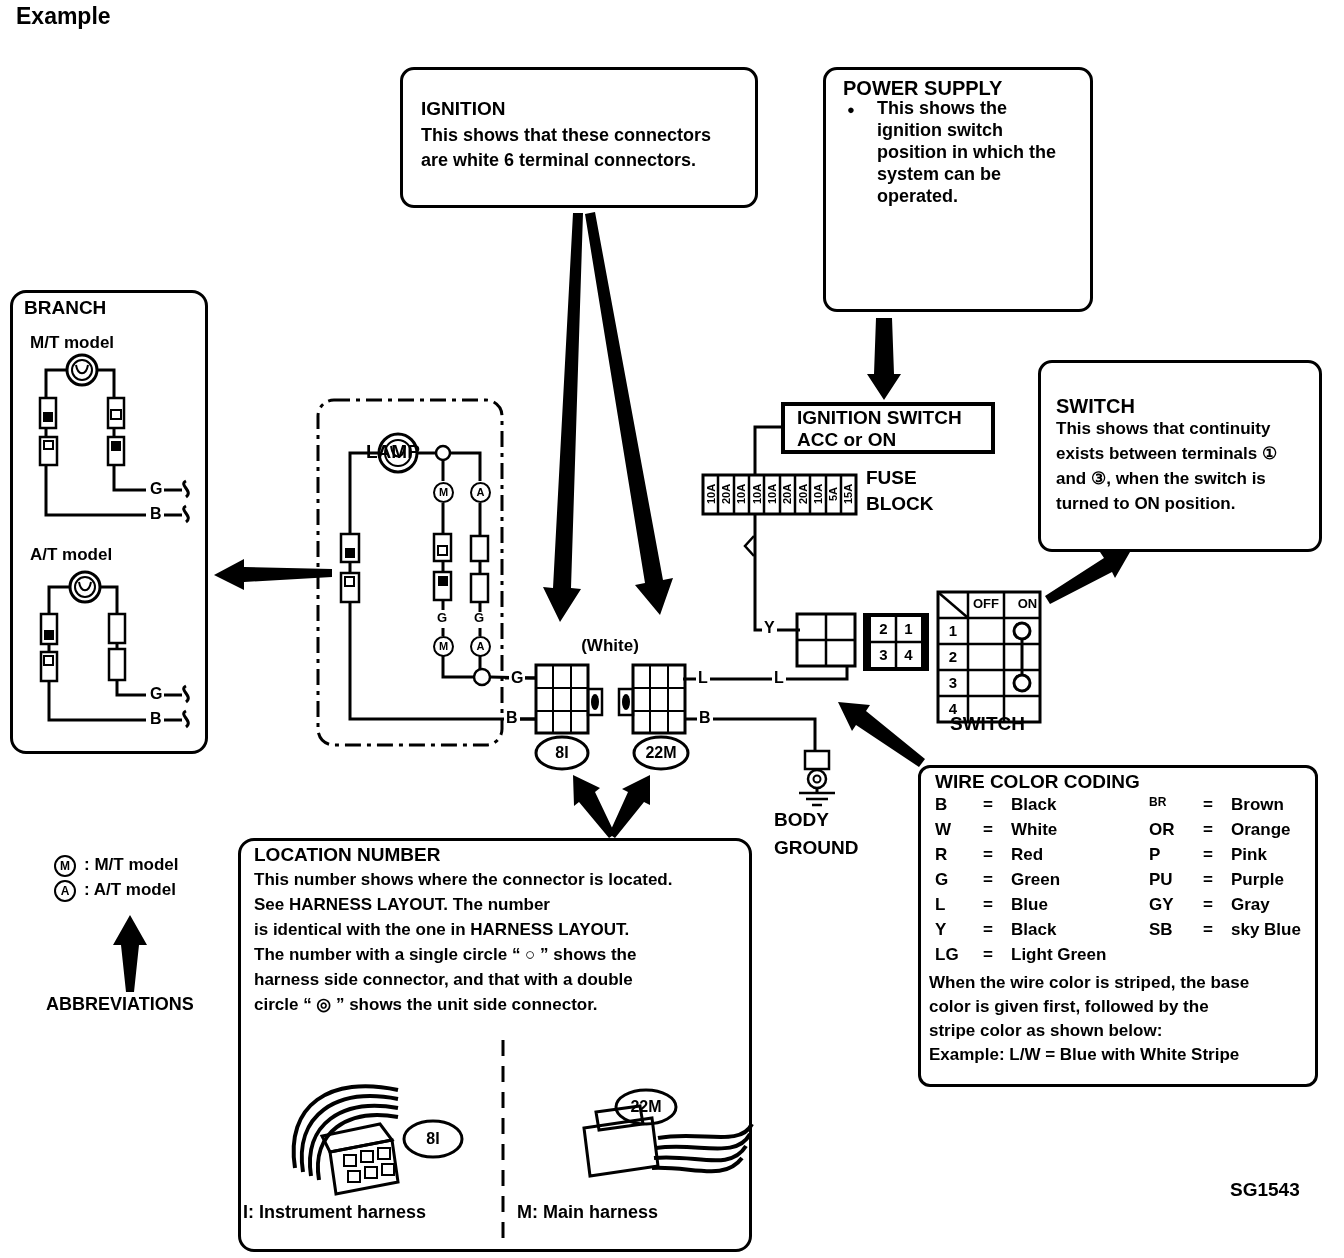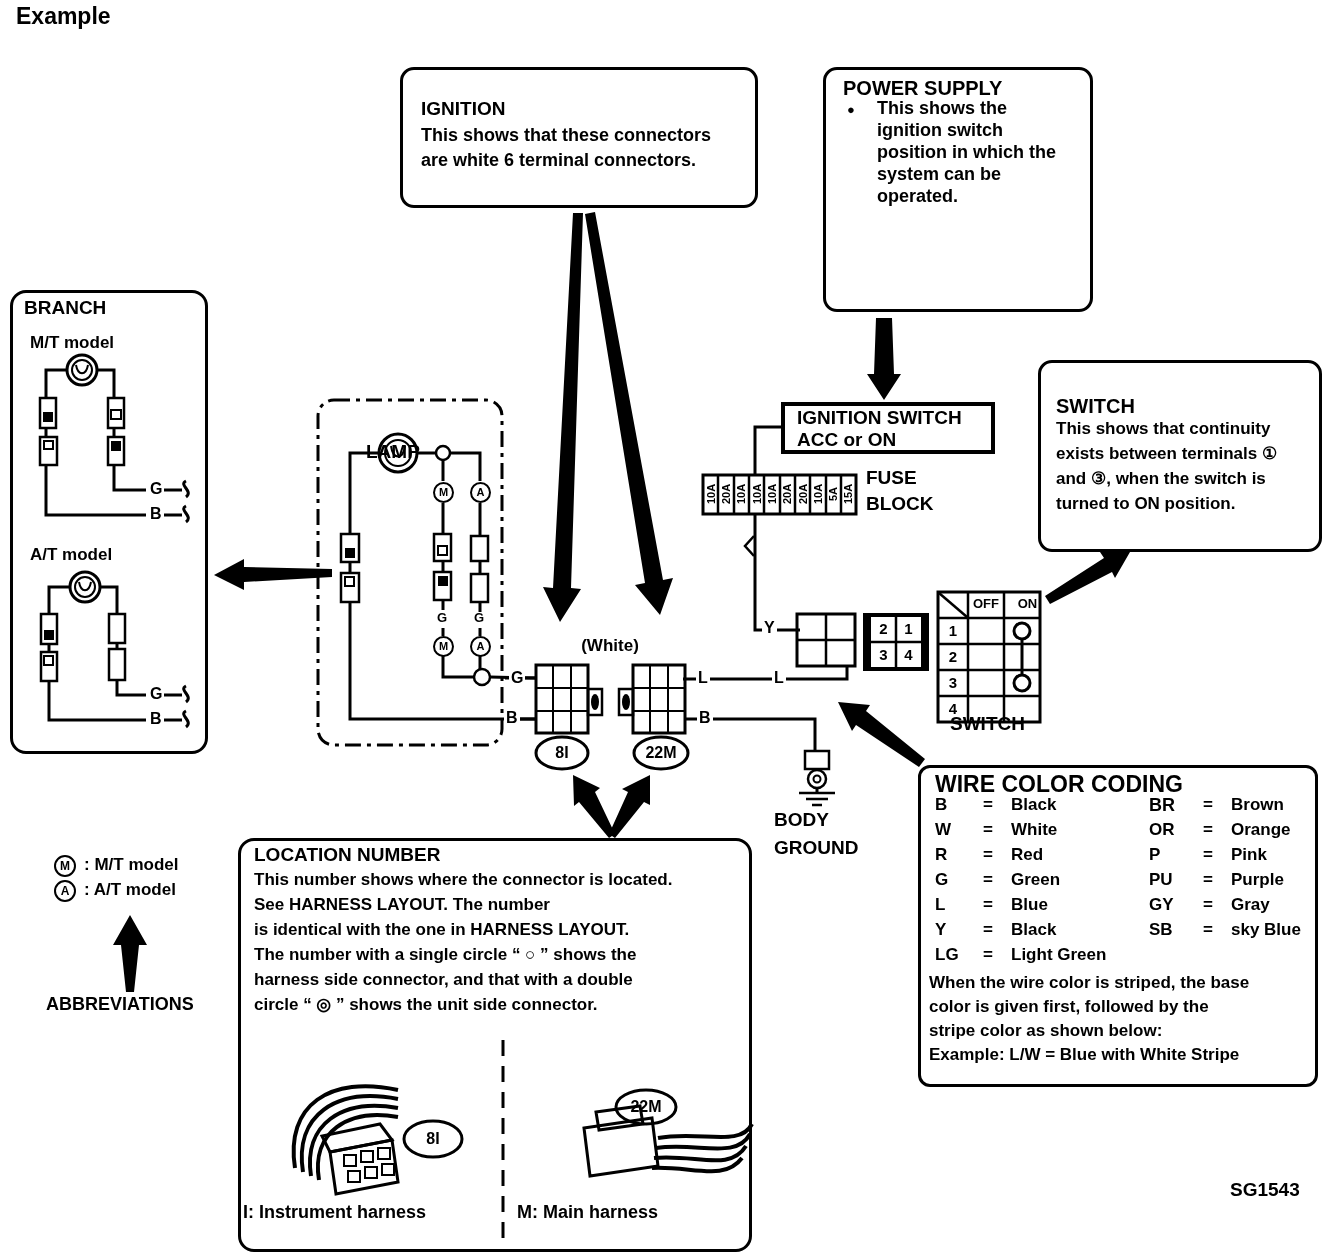--- a/index.html
+++ b/index.html
@@ -272,21 +272,21 @@
 <span class="t" style="left:254px;top:921px;font-size:17px;">is identical with the one in HARNESS LAYOUT.</span>
 <span class="t" style="left:254px;top:946px;font-size:17px;">The number with a single circle “ ○ ” shows the</span>
 <span class="t" style="left:254px;top:971px;font-size:17px;">harness side connector, and that with a double</span>
 <span class="t" style="left:254px;top:996px;font-size:17px;">circle “ ◎ ” shows the unit side connector.</span>
 <span class="t ctr" style="left:416px;top:1130px;width:34px;font-size:16px;">8I</span>
 <span class="t ctr" style="left:625px;top:1098px;width:42px;font-size:16px;">22M</span>
 <span class="t" style="left:243px;top:1203px;font-size:18px;">I:  Instrument harness</span>
 <span class="t" style="left:517px;top:1203px;font-size:18px;">M:  Main harness</span>
 
 <div class="callout" style="left:918px;top:765px;width:400px;height:322px;border-radius:12px;">
-  <span class="t" style="left:14px;top:4px;font-size:23px;">WIRE COLOR CODING</span>
+  <span class="t" style="left:14px;top:4px;font-size:19px;">WIRE COLOR CODING</span>
 
   <span class="t" style="left:14px;top:28px;font-size:17px;">B</span>
       <span class="t" style="left:62px;top:28px;font-size:17px;">=</span>
       <span class="t" style="left:90px;top:28px;font-size:17px;">Black</span>
   <span class="t" style="left:14px;top:53px;font-size:17px;">W</span>
       <span class="t" style="left:62px;top:53px;font-size:17px;">=</span>
       <span class="t" style="left:90px;top:53px;font-size:17px;">White</span>
   <span class="t" style="left:14px;top:78px;font-size:17px;">R</span>
       <span class="t" style="left:62px;top:78px;font-size:17px;">=</span>
       <span class="t" style="left:90px;top:78px;font-size:17px;">Red</span>
@@ -296,21 +296,21 @@
   <span class="t" style="left:14px;top:128px;font-size:17px;">L</span>
       <span class="t" style="left:62px;top:128px;font-size:17px;">=</span>
       <span class="t" style="left:90px;top:128px;font-size:17px;">Blue</span>
   <span class="t" style="left:14px;top:153px;font-size:17px;">Y</span>
       <span class="t" style="left:62px;top:153px;font-size:17px;">=</span>
       <span class="t" style="left:90px;top:153px;font-size:17px;">Black</span>
   <span class="t" style="left:14px;top:178px;font-size:17px;">LG</span>
       <span class="t" style="left:62px;top:178px;font-size:17px;">=</span>
       <span class="t" style="left:90px;top:178px;font-size:17px;">Light Green</span>
 
-  <span class="t" style="left:228px;top:28px;font-size:18px;">BR</span>
+  <span class="t" style="left:228px;top:28px;font-size:12px;">BR</span>
       <span class="t" style="left:282px;top:28px;font-size:17px;">=</span>
       <span class="t" style="left:310px;top:28px;font-size:17px;">Brown</span>
   <span class="t" style="left:228px;top:53px;font-size:17px;">OR</span>
       <span class="t" style="left:282px;top:53px;font-size:17px;">=</span>
       <span class="t" style="left:310px;top:53px;font-size:17px;">Orange</span>
   <span class="t" style="left:228px;top:78px;font-size:17px;">P</span>
       <span class="t" style="left:282px;top:78px;font-size:17px;">=</span>
       <span class="t" style="left:310px;top:78px;font-size:17px;">Pink</span>
   <span class="t" style="left:228px;top:103px;font-size:17px;">PU</span>
       <span class="t" style="left:282px;top:103px;font-size:17px;">=</span>

